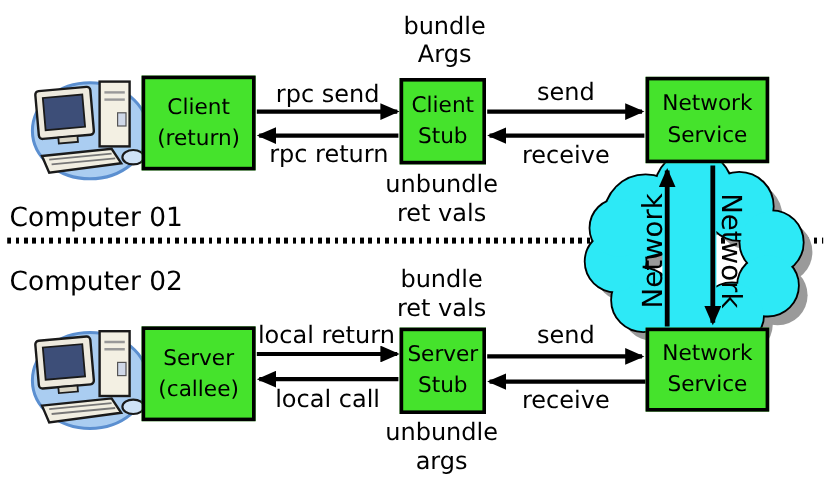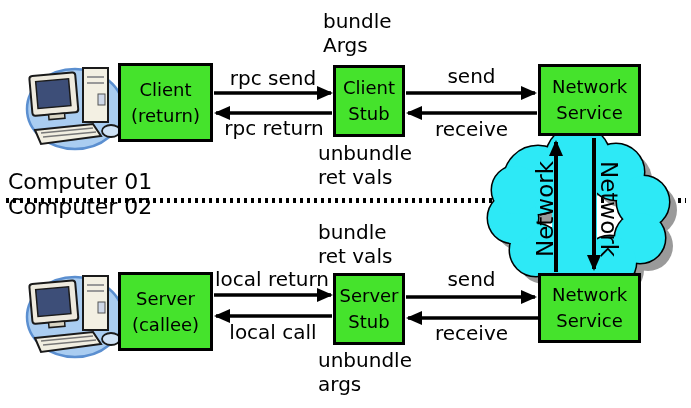--- a/index.html
+++ b/index.html
@@ -11,21 +11,21 @@
     position:absolute;left:6px;top:198px;width:680px;height:5px;z-index:0;
     background:repeating-linear-gradient(90deg,#000 0 3px,transparent 3px 7px);
   }
   svg.gfx{position:absolute;left:0;top:0;z-index:1;}
   .gbox{
     position:absolute;z-index:2;background:#45e32c;border:3px solid #000;
     box-sizing:border-box;display:flex;flex-direction:column;align-items:center;
     justify-content:center;text-align:center;font-size:18px;line-height:26px;
   }
   .lbl{position:absolute;z-index:3;font-size:20px;white-space:nowrap;text-align:center;}
-  .note{position:absolute;z-index:3;font-size:20px;text-align:left;line-height:24px;}
+  .note{position:absolute;z-index:3;font-size:20px;text-align:center;line-height:24px;}
   .complbl{position:absolute;z-index:3;font-size:22px;white-space:nowrap;}
   .vlabel{
     position:absolute;z-index:3;font-size:23px;white-space:nowrap;
     transform:translate(-50%,-50%) rotate(-90deg);
   }
   .vlabel.cw{transform:translate(-50%,-50%) rotate(90deg);}
 </style>
 </head>
 <body>
 
@@ -133,21 +133,21 @@
   <div class="gbox" style="left:333px;top:273px;width:72px;height:72px">
     <div>Server</div>
     <div>Stub</div>
   </div>
   <div class="gbox" style="left:538px;top:273px;width:103px;height:70px">
     <div>Network</div>
     <div>Service</div>
   </div>
 
   <div class="complbl" style="left:8px;top:169px">Computer 01</div>
-  <div class="complbl" style="left:8px;top:194px">Computer 02</div>
+  <div class="complbl" style="left:8px;top:223px">Computer 02</div>
 
   <div class="note" style="left:323px;top:9px;width:95px">
     <div>bundle</div>
     <div>Args</div>
   </div>
   <div class="note" style="left:318px;top:141px;width:100px">
     <div>unbundle</div>
     <div>ret vals</div>
   </div>
   <div class="note" style="left:318px;top:220px;width:100px">

